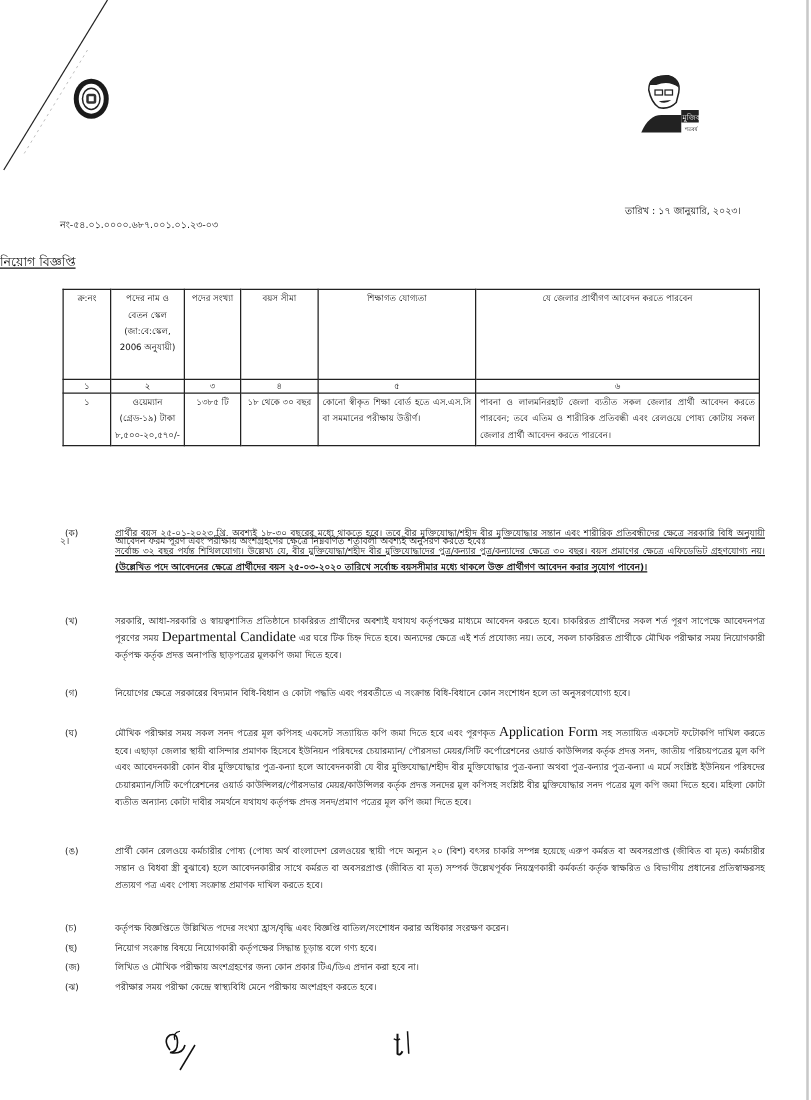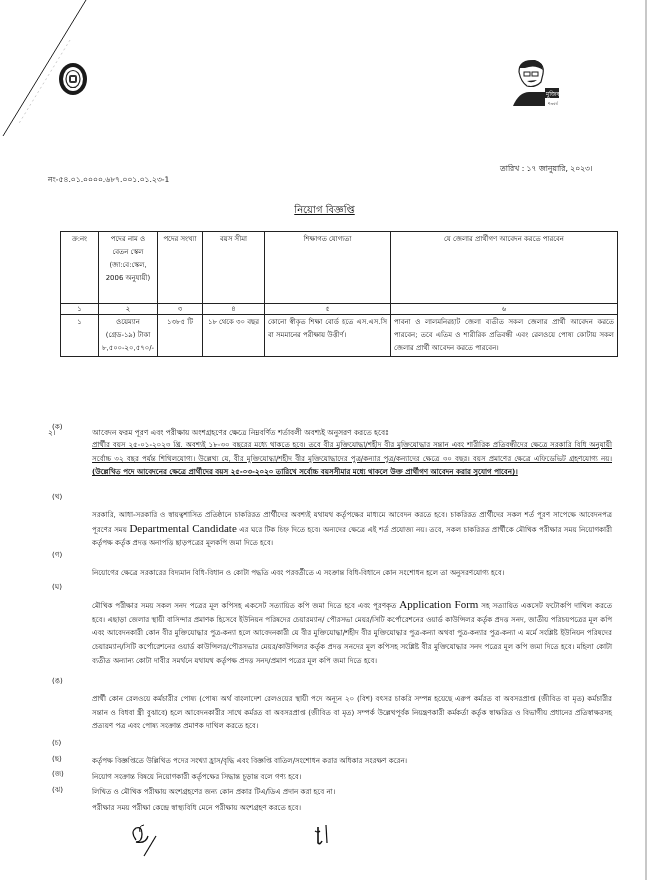--- a/index.html
+++ b/index.html
@@ -13,40 +13,40 @@
     .seal { position:absolute; left:58px; top:62px; width:30px; height:34px; }
     .portrait { position:absolute; left:505px; top:58px; width:70px; height:52px; }
     .header {
       position:absolute; left:180px; top:66px; width:320px; text-align:center;
       font-size:8.6px; line-height:13.5px;
     }
     .header .web { font-family:"Liberation Sans", sans-serif; font-weight:bold; font-size:10.5px; line-height:15px; }
     .memo { position:absolute; left:48px; top:173px; font-size:7.6px; }
     .date { position:absolute; left:500px; top:162px; font-size:7.6px; }
     .title {
-      position:absolute; left:0; width:649px; top:202px; text-align:center;
+      position:absolute; left:0; width:649px; top:202px; 
       font-size:10px; text-decoration:underline;
     }
     .intro {
       position:absolute; left:48px; top:220px; width:565px;
       font-size:7.4px; line-height:14px; text-indent:42px;
     }
     table.vac {
-      position:absolute; left:60px; top:231px; width:558px; border-collapse:collapse;
+      position:absolute; left:50px; top:231px; width:558px; border-collapse:collapse;
       font-size:6.9px; line-height:13px;
     }
     table.vac td { border:1px solid #222; vertical-align:top; text-align:center; padding:1px 3px; }
     table.vac tr.hdr td { height:69px; }
     table.vac tr.nums td { height:8px; line-height:8px; }
     table.vac td.just { text-align:justify; }
     .sec2 { position:absolute; left:48px; top:403px; font-size:7.4px;margin-top:24px; }
     .sec2 .num { display:inline-block; width:42px; }
     .clause { position:absolute; left:52px; width:560px; font-size:7.1px; line-height:13.7px; }
     .clause .lbl { position:absolute; left:0; top:0; width:30px; }
-    .clause .txt { margin-left:40px; text-align:justify;margin-top:18px; }
+    .clause .txt { margin-left:40px; text-align:justify; }
     .ul { text-decoration:underline; }
     .bold { font-weight:bold; }
     .latin { font-family:"Liberation Serif", serif; font-size:11px; }
     .sig1 { position:absolute; left:128px; top:822px; }
     .sig2 { position:absolute; left:312px; top:823px; }
   </style>
 </head>
 <body>
 
 <div class="page">
@@ -72,21 +72,21 @@
     <rect x="19" y="14" width="6" height="4" fill="none" stroke="#222"></rect>
     <rect x="27" y="14" width="6" height="4" fill="none" stroke="#222"></rect>
     <path d="M22 23 Q27 26 32 22" fill="#222"></path>
     <path d="M8 48 Q14 34 24 34 L40 34 L40 48 Z" fill="#222"></path>
     <rect x="40" y="30" width="14" height="10" fill="#222"></rect>
     <text x="41" y="38" font-size="6" fill="#fff" font-family="DejaVu Sans, sans-serif">মুজিব</text>
     <text x="43" y="47" font-size="4" fill="#222" font-family="DejaVu Sans, sans-serif">শতবর্ষ</text>
   </svg>
 
 
-  <div class="memo">নং-৫৪.০১.০০০০.৬৮৭.০০১.০১.২৩-1</div>
+  <div class="memo">নং-৫৪.০১.০০০০.৬৮৭.০০১.০১.২৩-০৩</div>
   <div class="date">তারিখ : ১৭ জানুয়ারি, ২০২৩।</div>
 
   <div class="title">নিয়োগ বিজ্ঞপ্তি</div>
 
 
   <table class="vac">
     <colgroup>
       <col style="width:38px">
         <col style="width:57px">
         <col style="width:45px">

